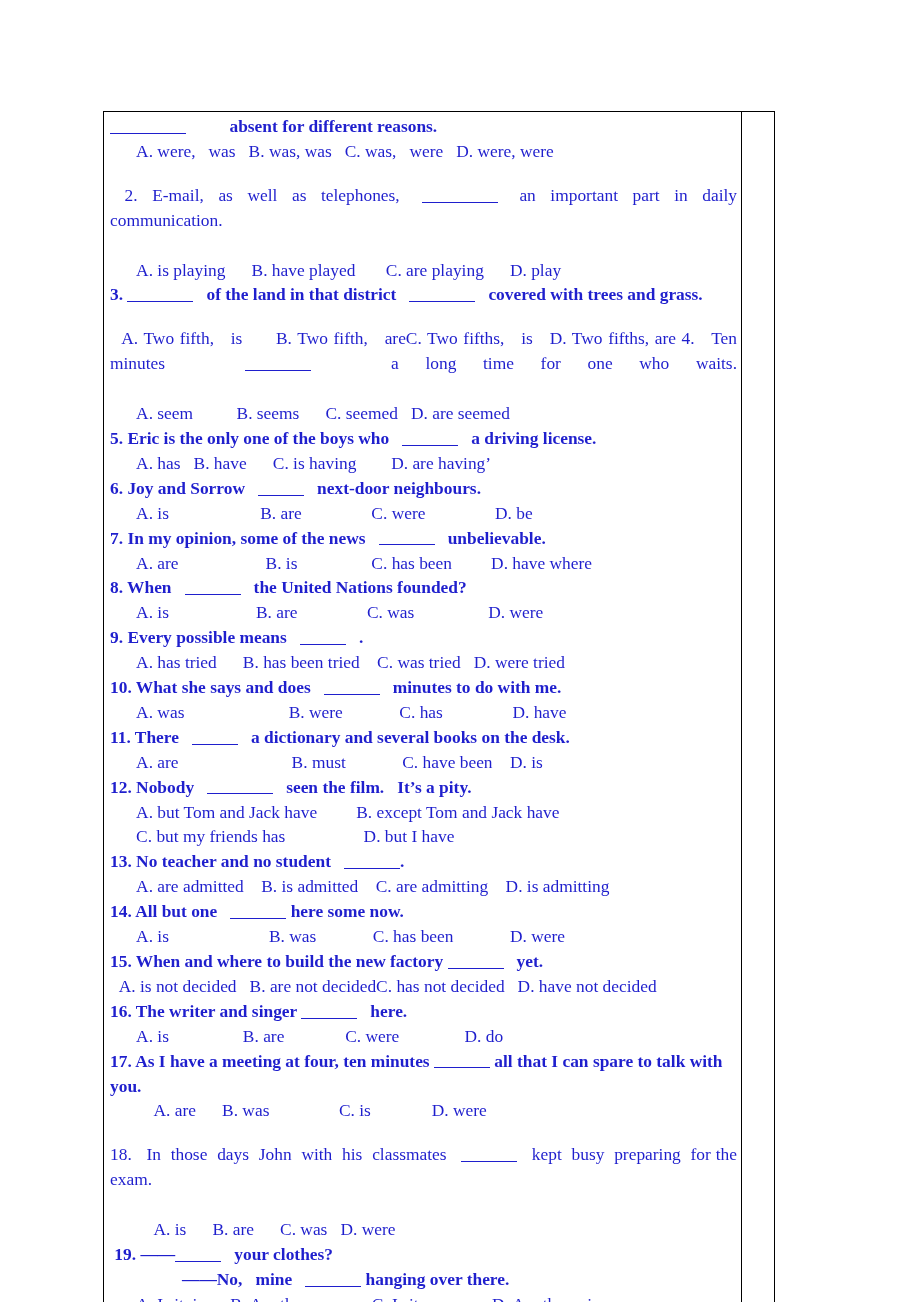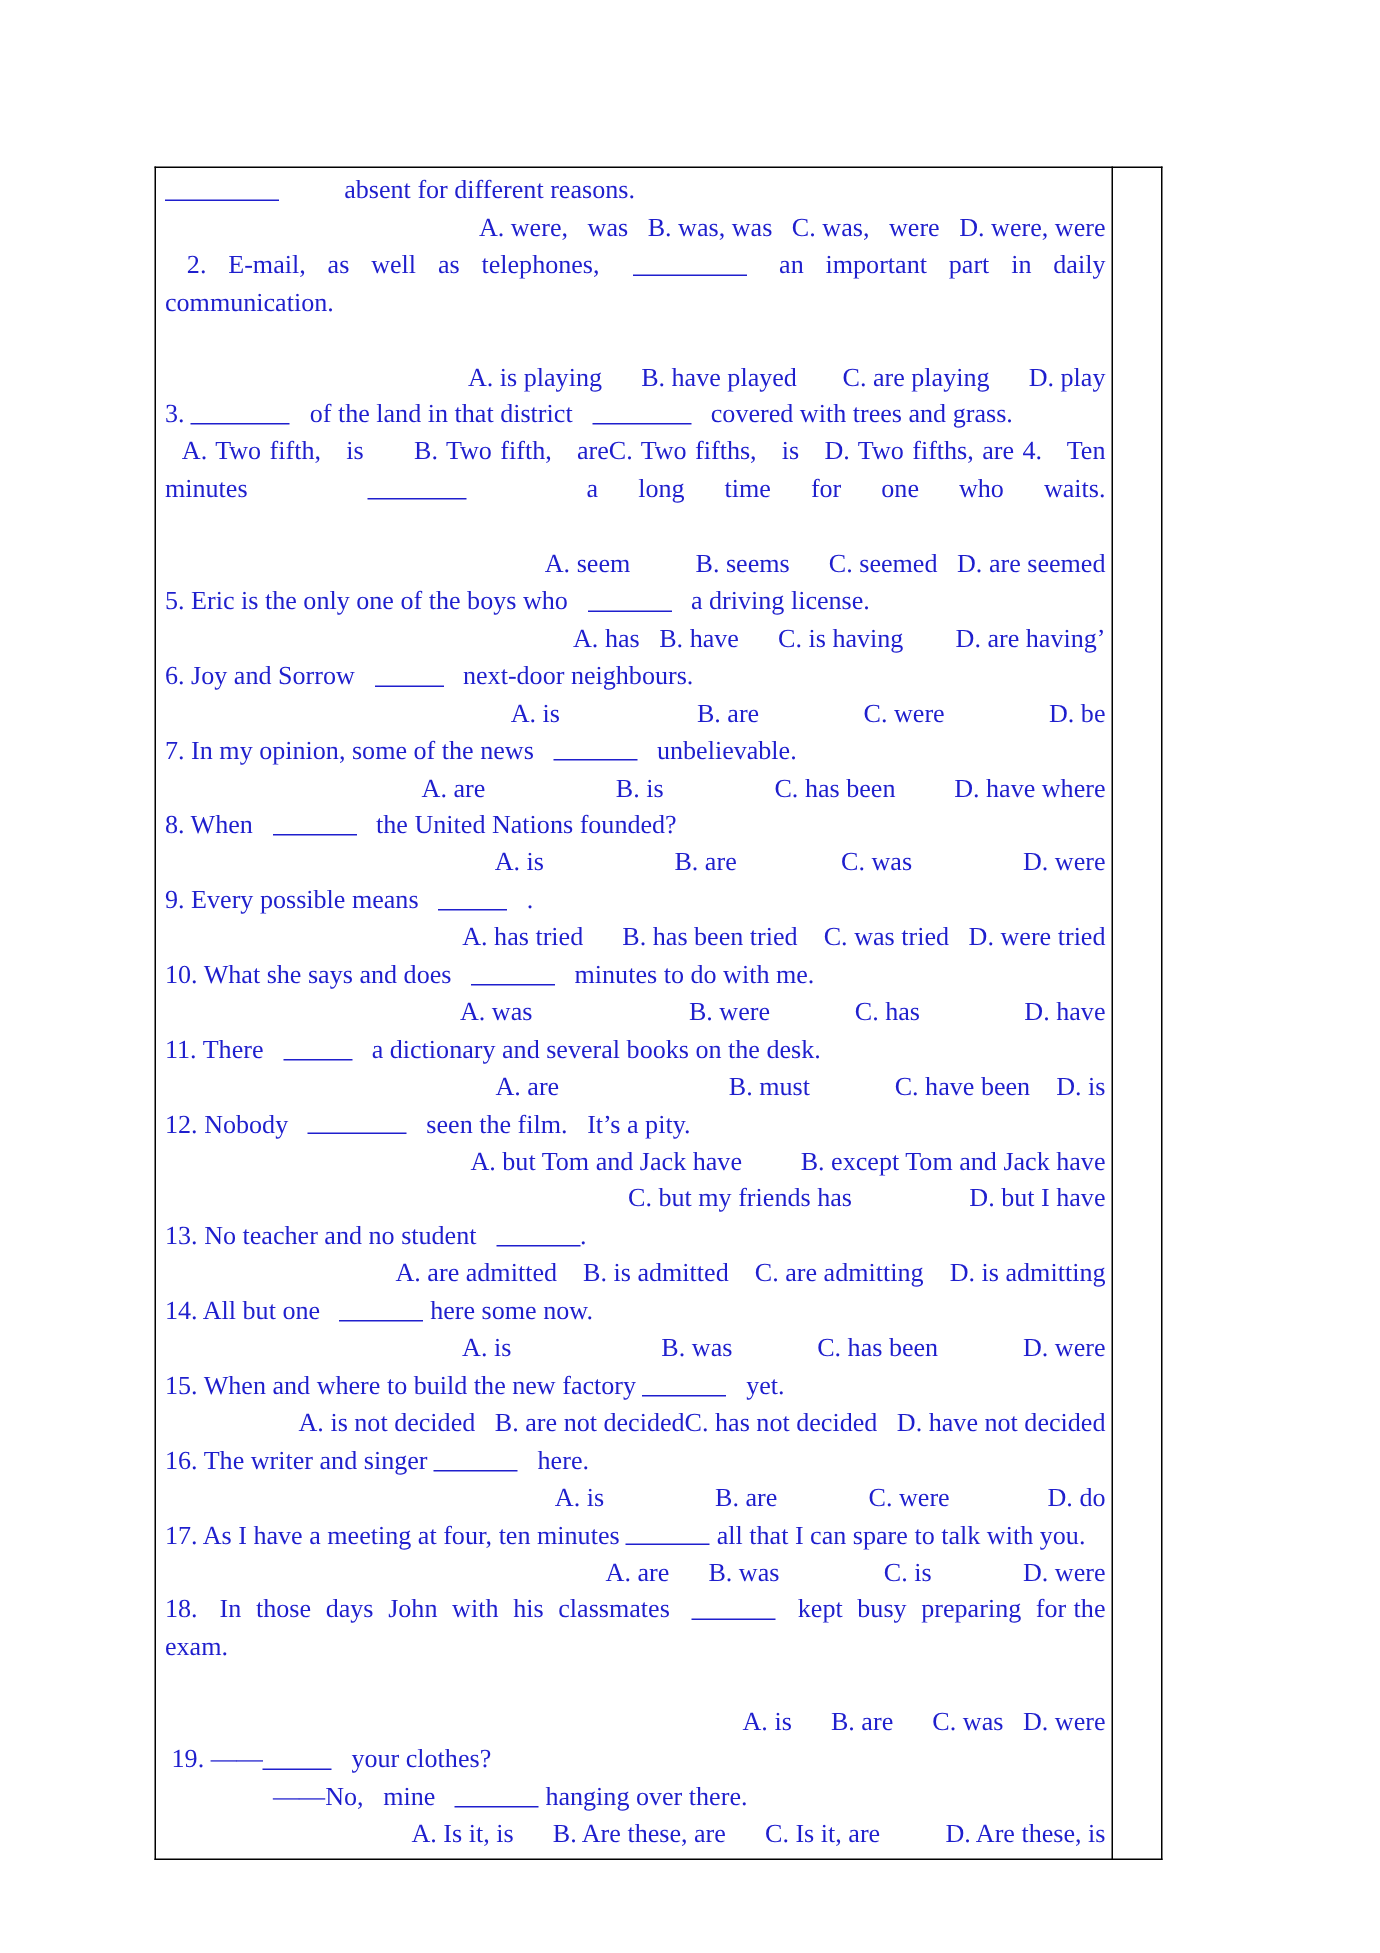--- a/index.html
+++ b/index.html
@@ -55,32 +55,34 @@
 
   
   p {
     margin: 0;
     padding: 0;
     color: #1f1fcd;
     white-space: pre-wrap;
   }
   p.stem {
     text-align: left;
+    font-weight: bold;
   }
   p.stem-justify {
     text-align: justify;
     text-justify: inter-word;
+    margin-top: 19px;
   }
   p.stem-justify:after {
     content: "";
     display: inline-block;
     width: 100%;
   }
   p.opts {
-    text-align: right;
+    text-align: left;
   }
 
   .blank {
     display: inline-block;
     border-bottom: 1px solid #1f1fcd;
     vertical-align: baseline;
     height: 0.95em;
     margin-bottom: -0.1em;
   }
   .blank.w1 { width: 46px; }

